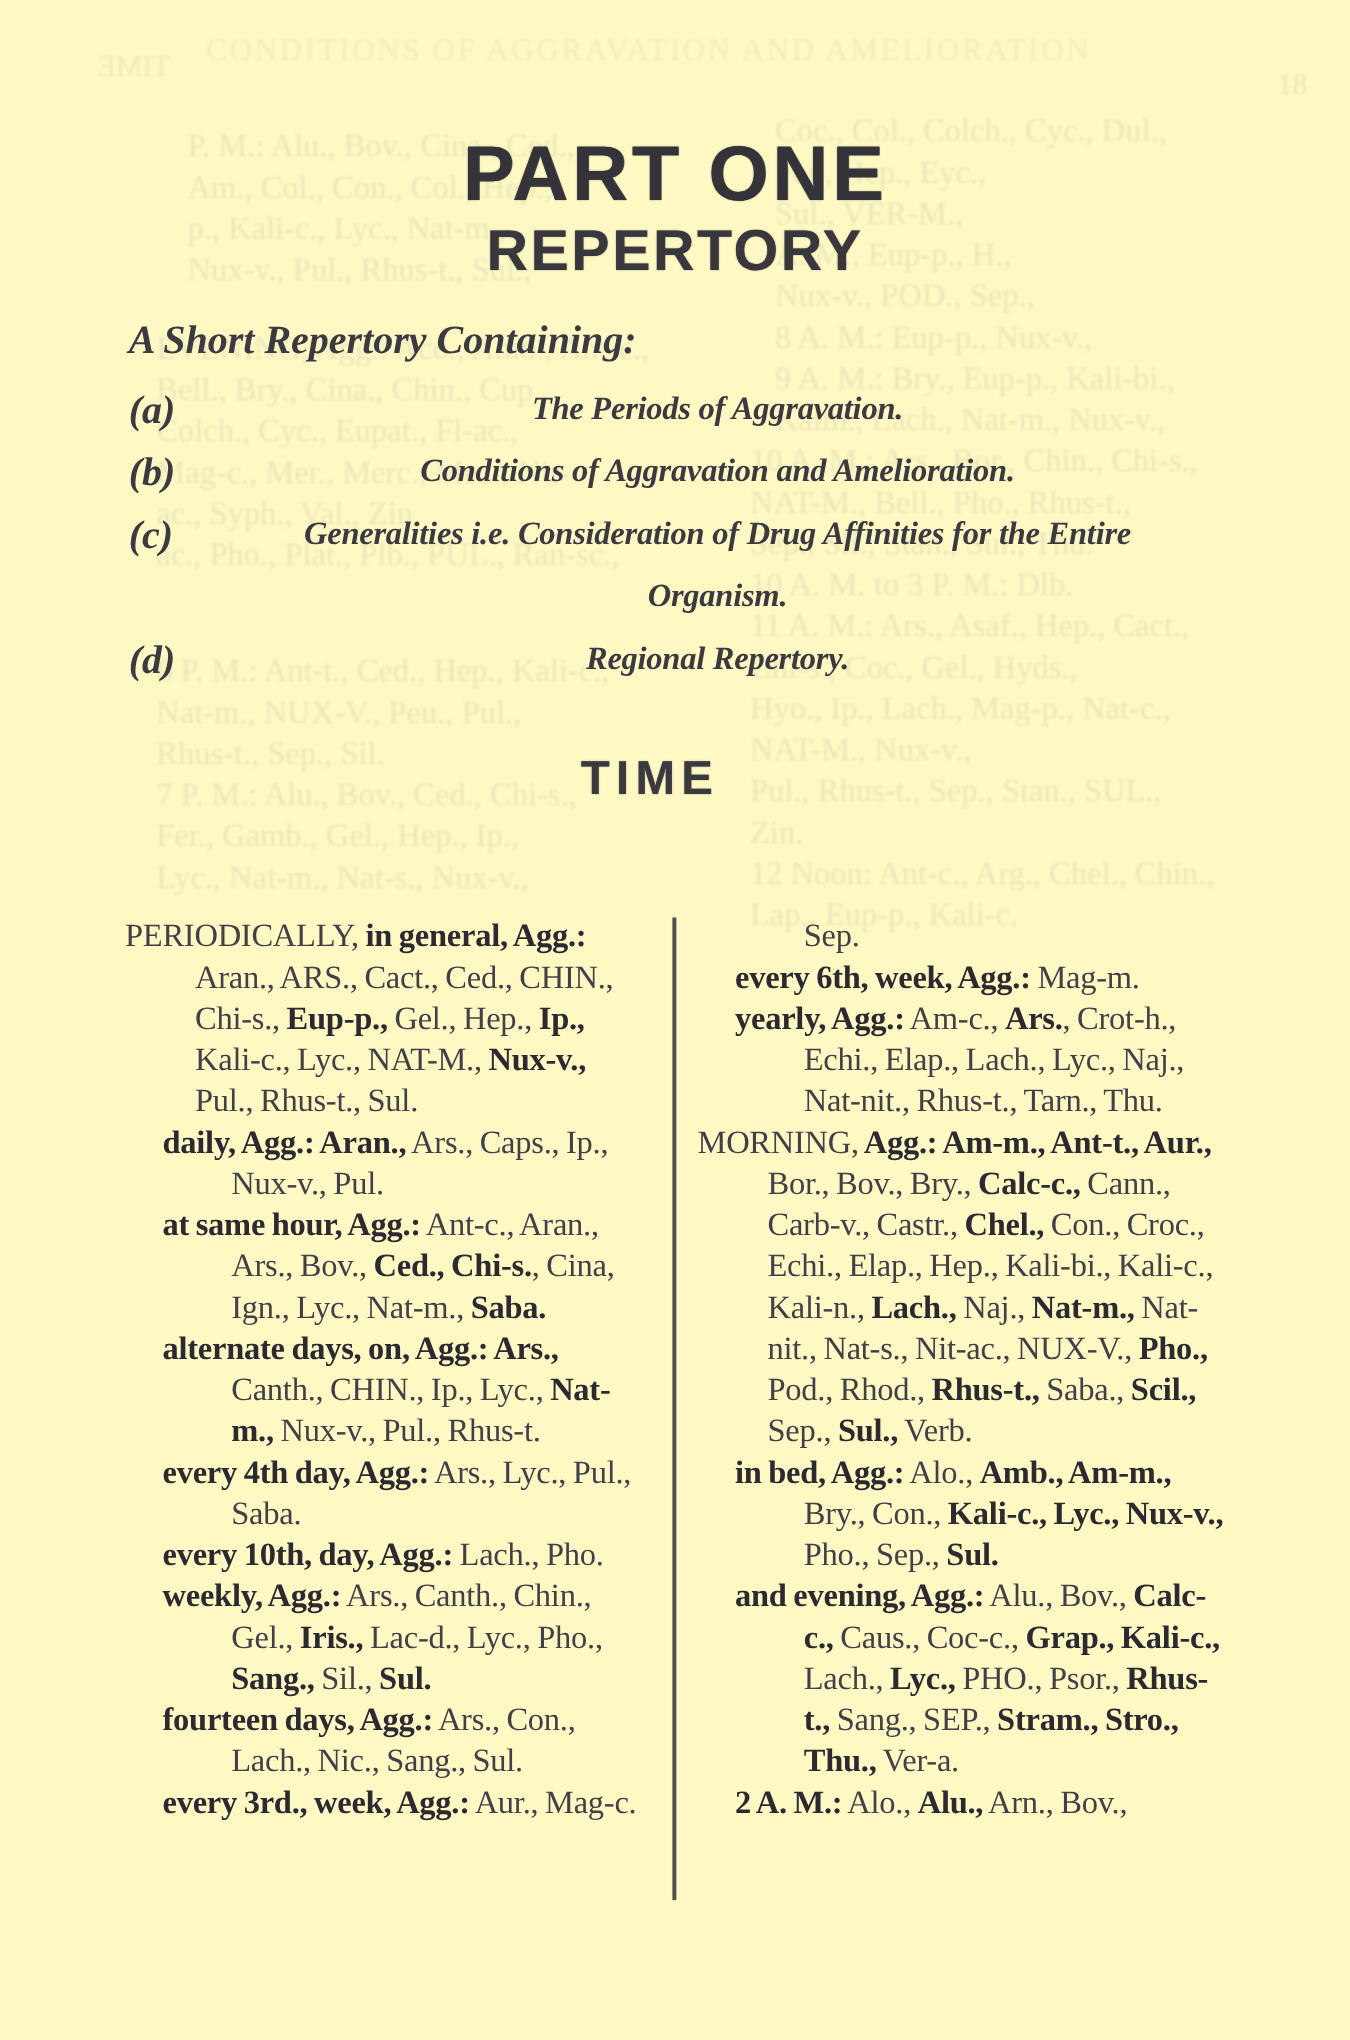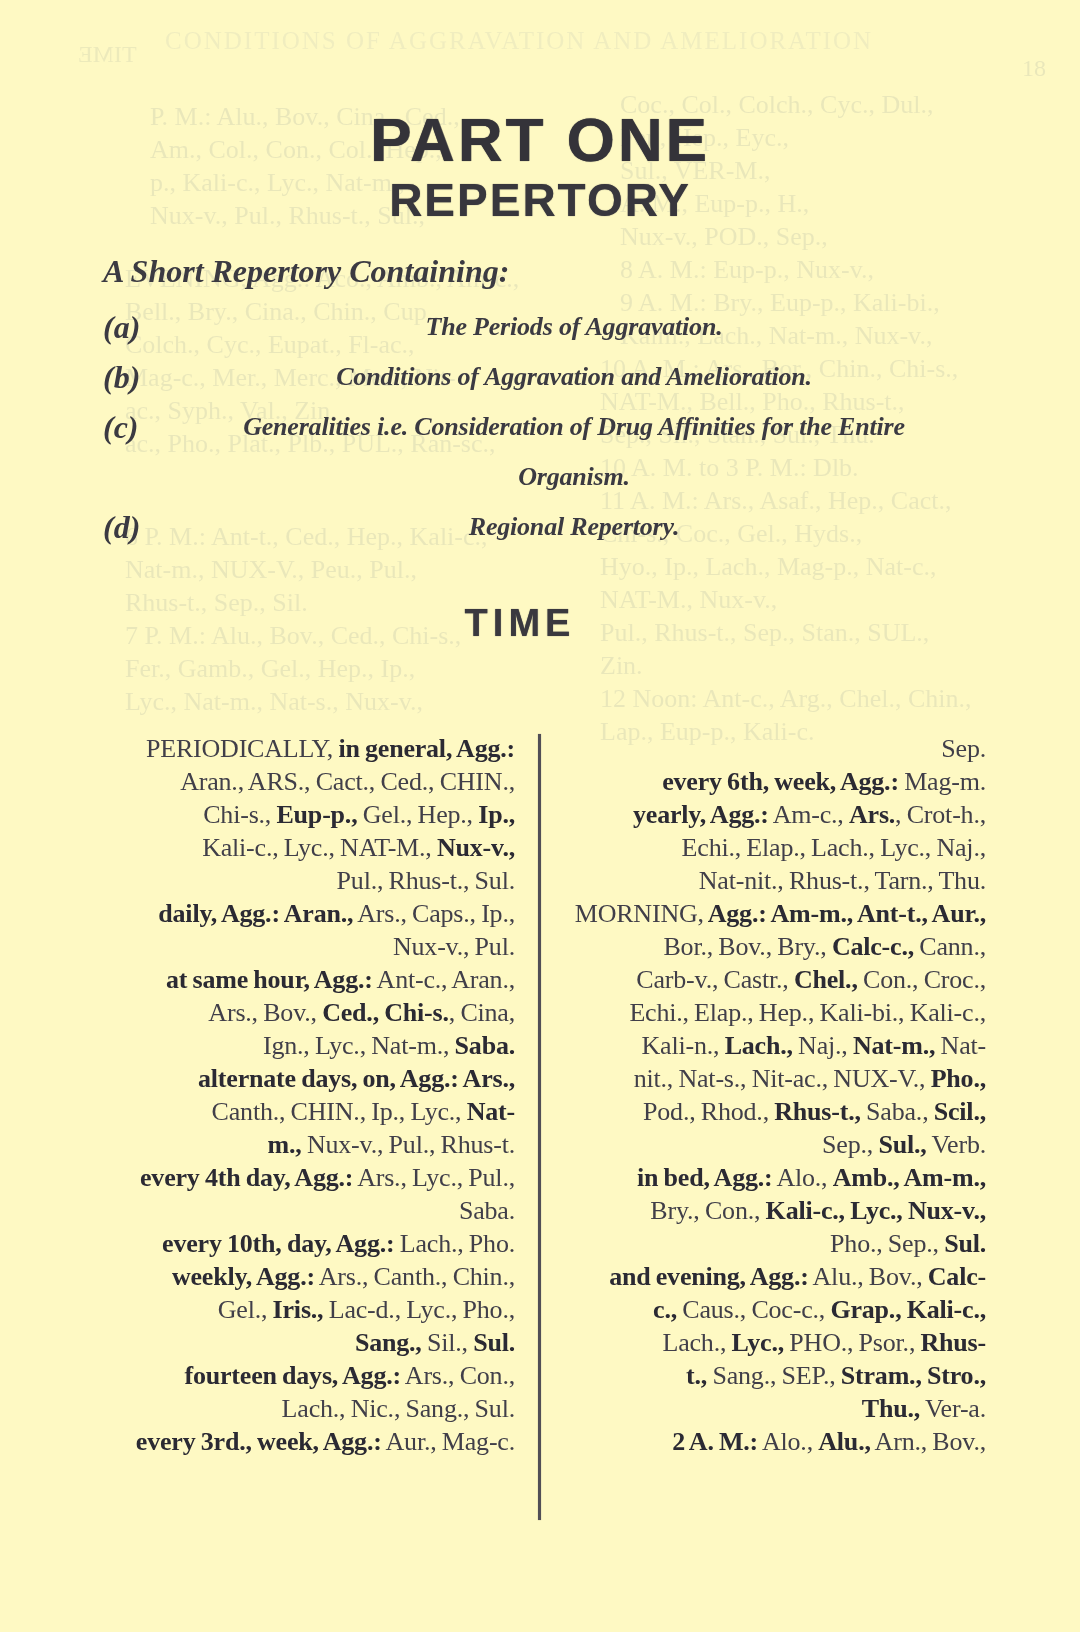--- a/index.html
+++ b/index.html
@@ -102,21 +102,21 @@
     margin:2px 17px 0 23px;
     background:#514f56;
     box-shadow:0 0 1px rgba(81,79,86,.8);
   }
   .entry{
     margin:0;
     font-size:26px;line-height:33px;
     color:#413f49;
     letter-spacing:-.2px;
     word-spacing:-1px;
-    text-align:right;
+    text-align:left;
   }
   .entry .bld{font-weight:bold;color:#2b2a33;}
   .entry .reg{font-weight:normal;}
   .ind0{padding-left:56px;text-indent:-56px;}
   .ind1{padding-left:85px;text-indent:-55px;}
   .ind2{padding-left:85px;text-indent:0;}
 </style>
 </head>
 <body>
 

